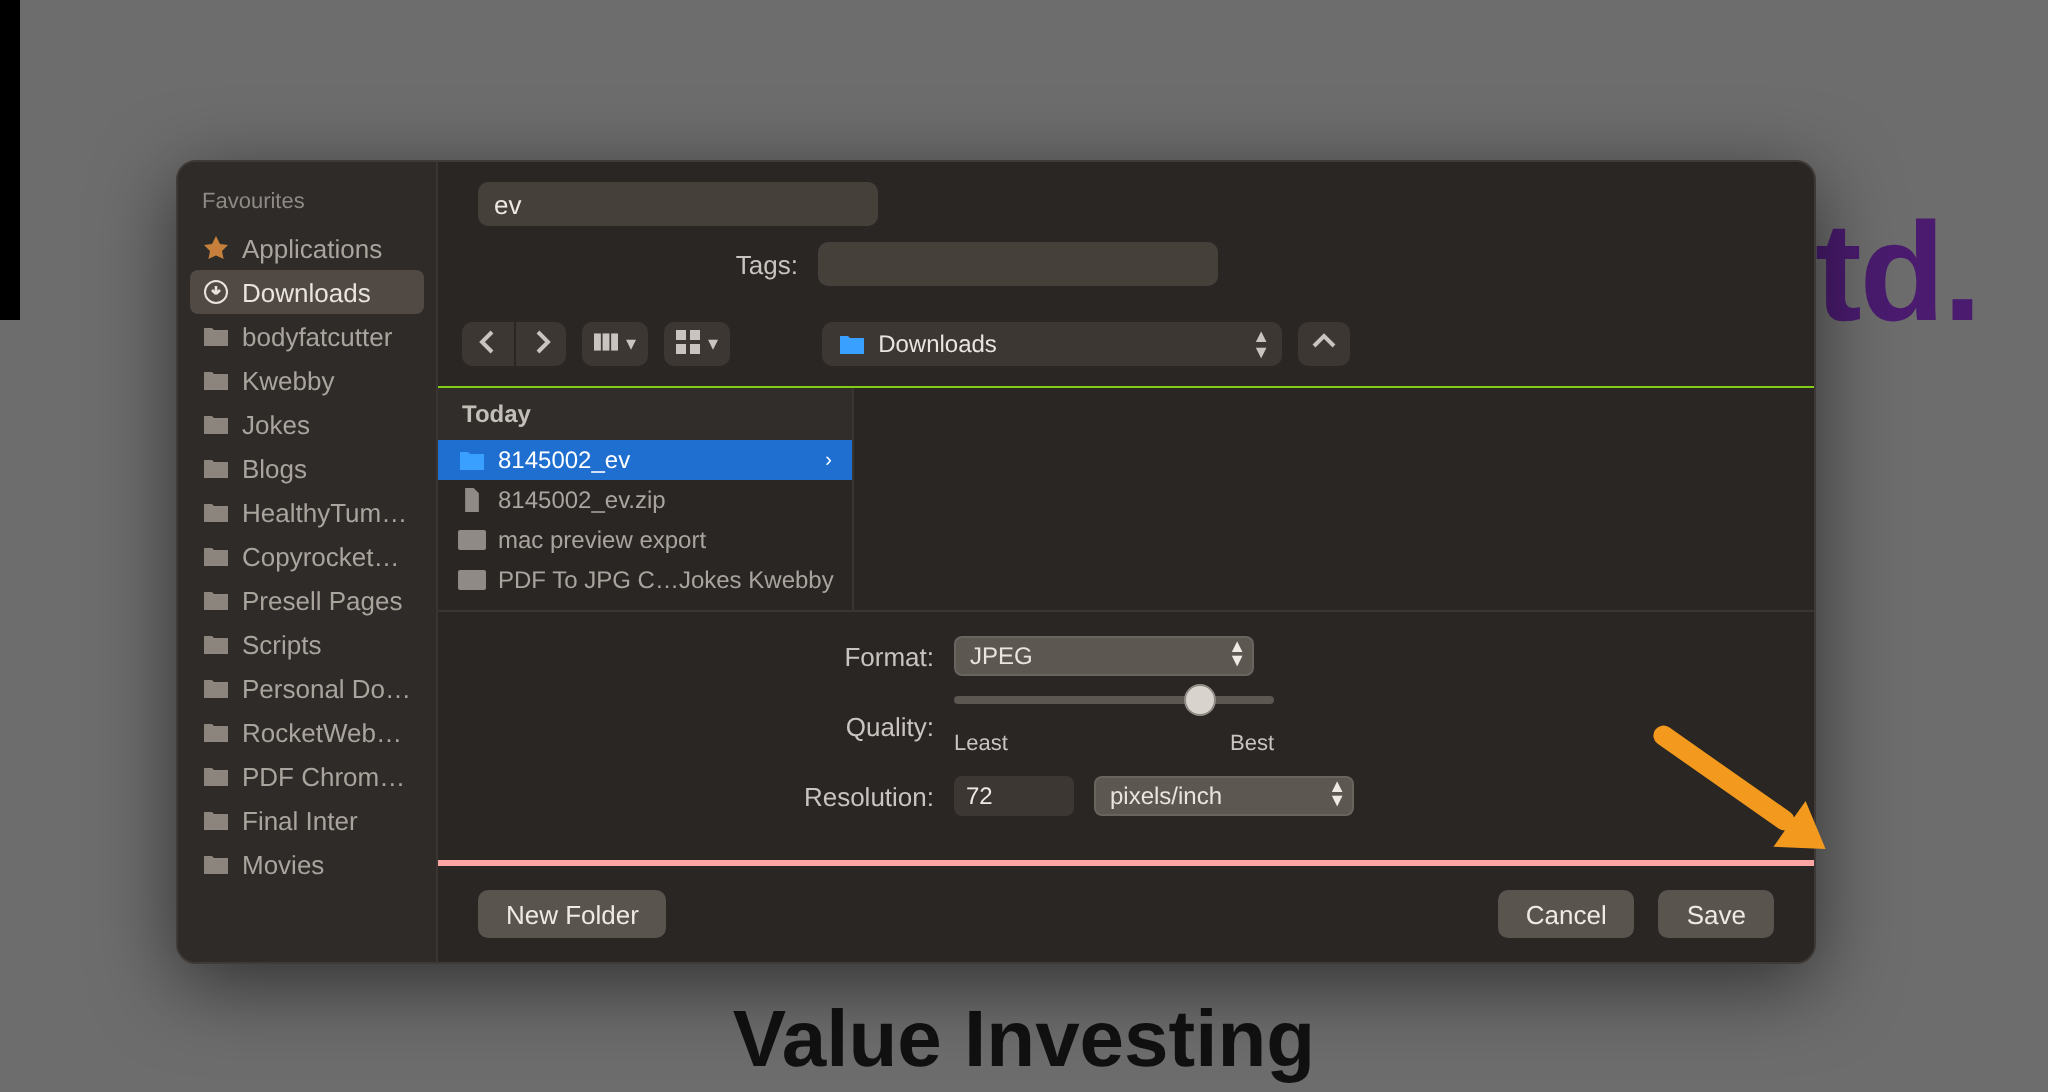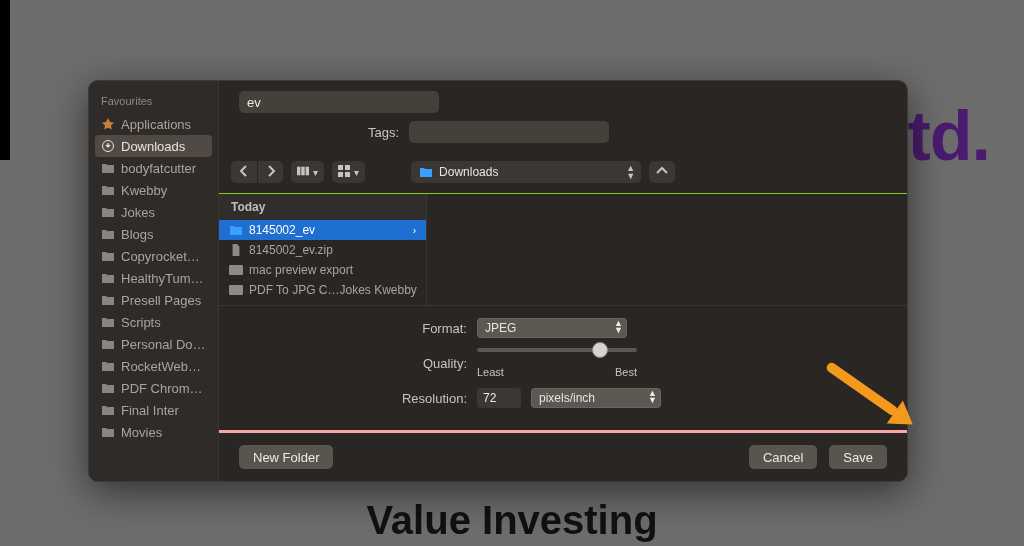--- a/index.html
+++ b/index.html
@@ -139,21 +139,21 @@
   }
   .slider::-webkit-slider-thumb{
     -webkit-appearance:none; appearance:none; width:16px; height:16px; border-radius:50%;
     background:#d8d3cc; border:1px solid #8f8a85;
   }
   .slider::-moz-range-thumb{
     width:16px; height:16px; border-radius:50%; background:#d8d3cc; border:1px solid #8f8a85;
   }
   .minmax { display:flex; justify-content:space-between; font-size:11px; color:#c9c4bf; margin-top:14px;}
   .num-input {
-    width:44px; height:20px; background:#3c3733; border:0; border-radius:4px;
+    width:60px; height:20px; background:#3c3733; border:0; border-radius:4px;
     color:#efeae4; padding:0 6px; font-size:12px; outline:none;
   }
   .unit-popup { min-width:130px; }
 
   
   .footer {
     border-top:3px solid #fca5a5; padding:12px 20px; display:flex; align-items:center;
     background:#2a2624;
   }
   .pill {
@@ -241,29 +241,29 @@
               </svg>
             </span>
             <span>Blogs</span>
           </div>
           <div class="fav-item">
             <span class="folder-ic ">
               <svg viewBox="0 0 14 12">
                 <path fill="currentColor" d="M1 2h4l1 1h7v8H1z"></path>
               </svg>
             </span>
+            <span>HealthyTum…</span>
+          </div>
+          <div class="fav-item">
+            <span class="folder-ic ">
+              <svg viewBox="0 0 14 12">
+                <path fill="currentColor" d="M1 2h4l1 1h7v8H1z"></path>
+              </svg>
+            </span>
             <span>Copyrocket…</span>
-          </div>
-          <div class="fav-item">
-            <span class="folder-ic ">
-              <svg viewBox="0 0 14 12">
-                <path fill="currentColor" d="M1 2h4l1 1h7v8H1z"></path>
-              </svg>
-            </span>
-            <span>HealthyTum…</span>
           </div>
           <div class="fav-item">
             <span class="folder-ic ">
               <svg viewBox="0 0 14 12">
                 <path fill="currentColor" d="M1 2h4l1 1h7v8H1z"></path>
               </svg>
             </span>
             <span>Presell Pages</span>
           </div>
           <div class="fav-item">

